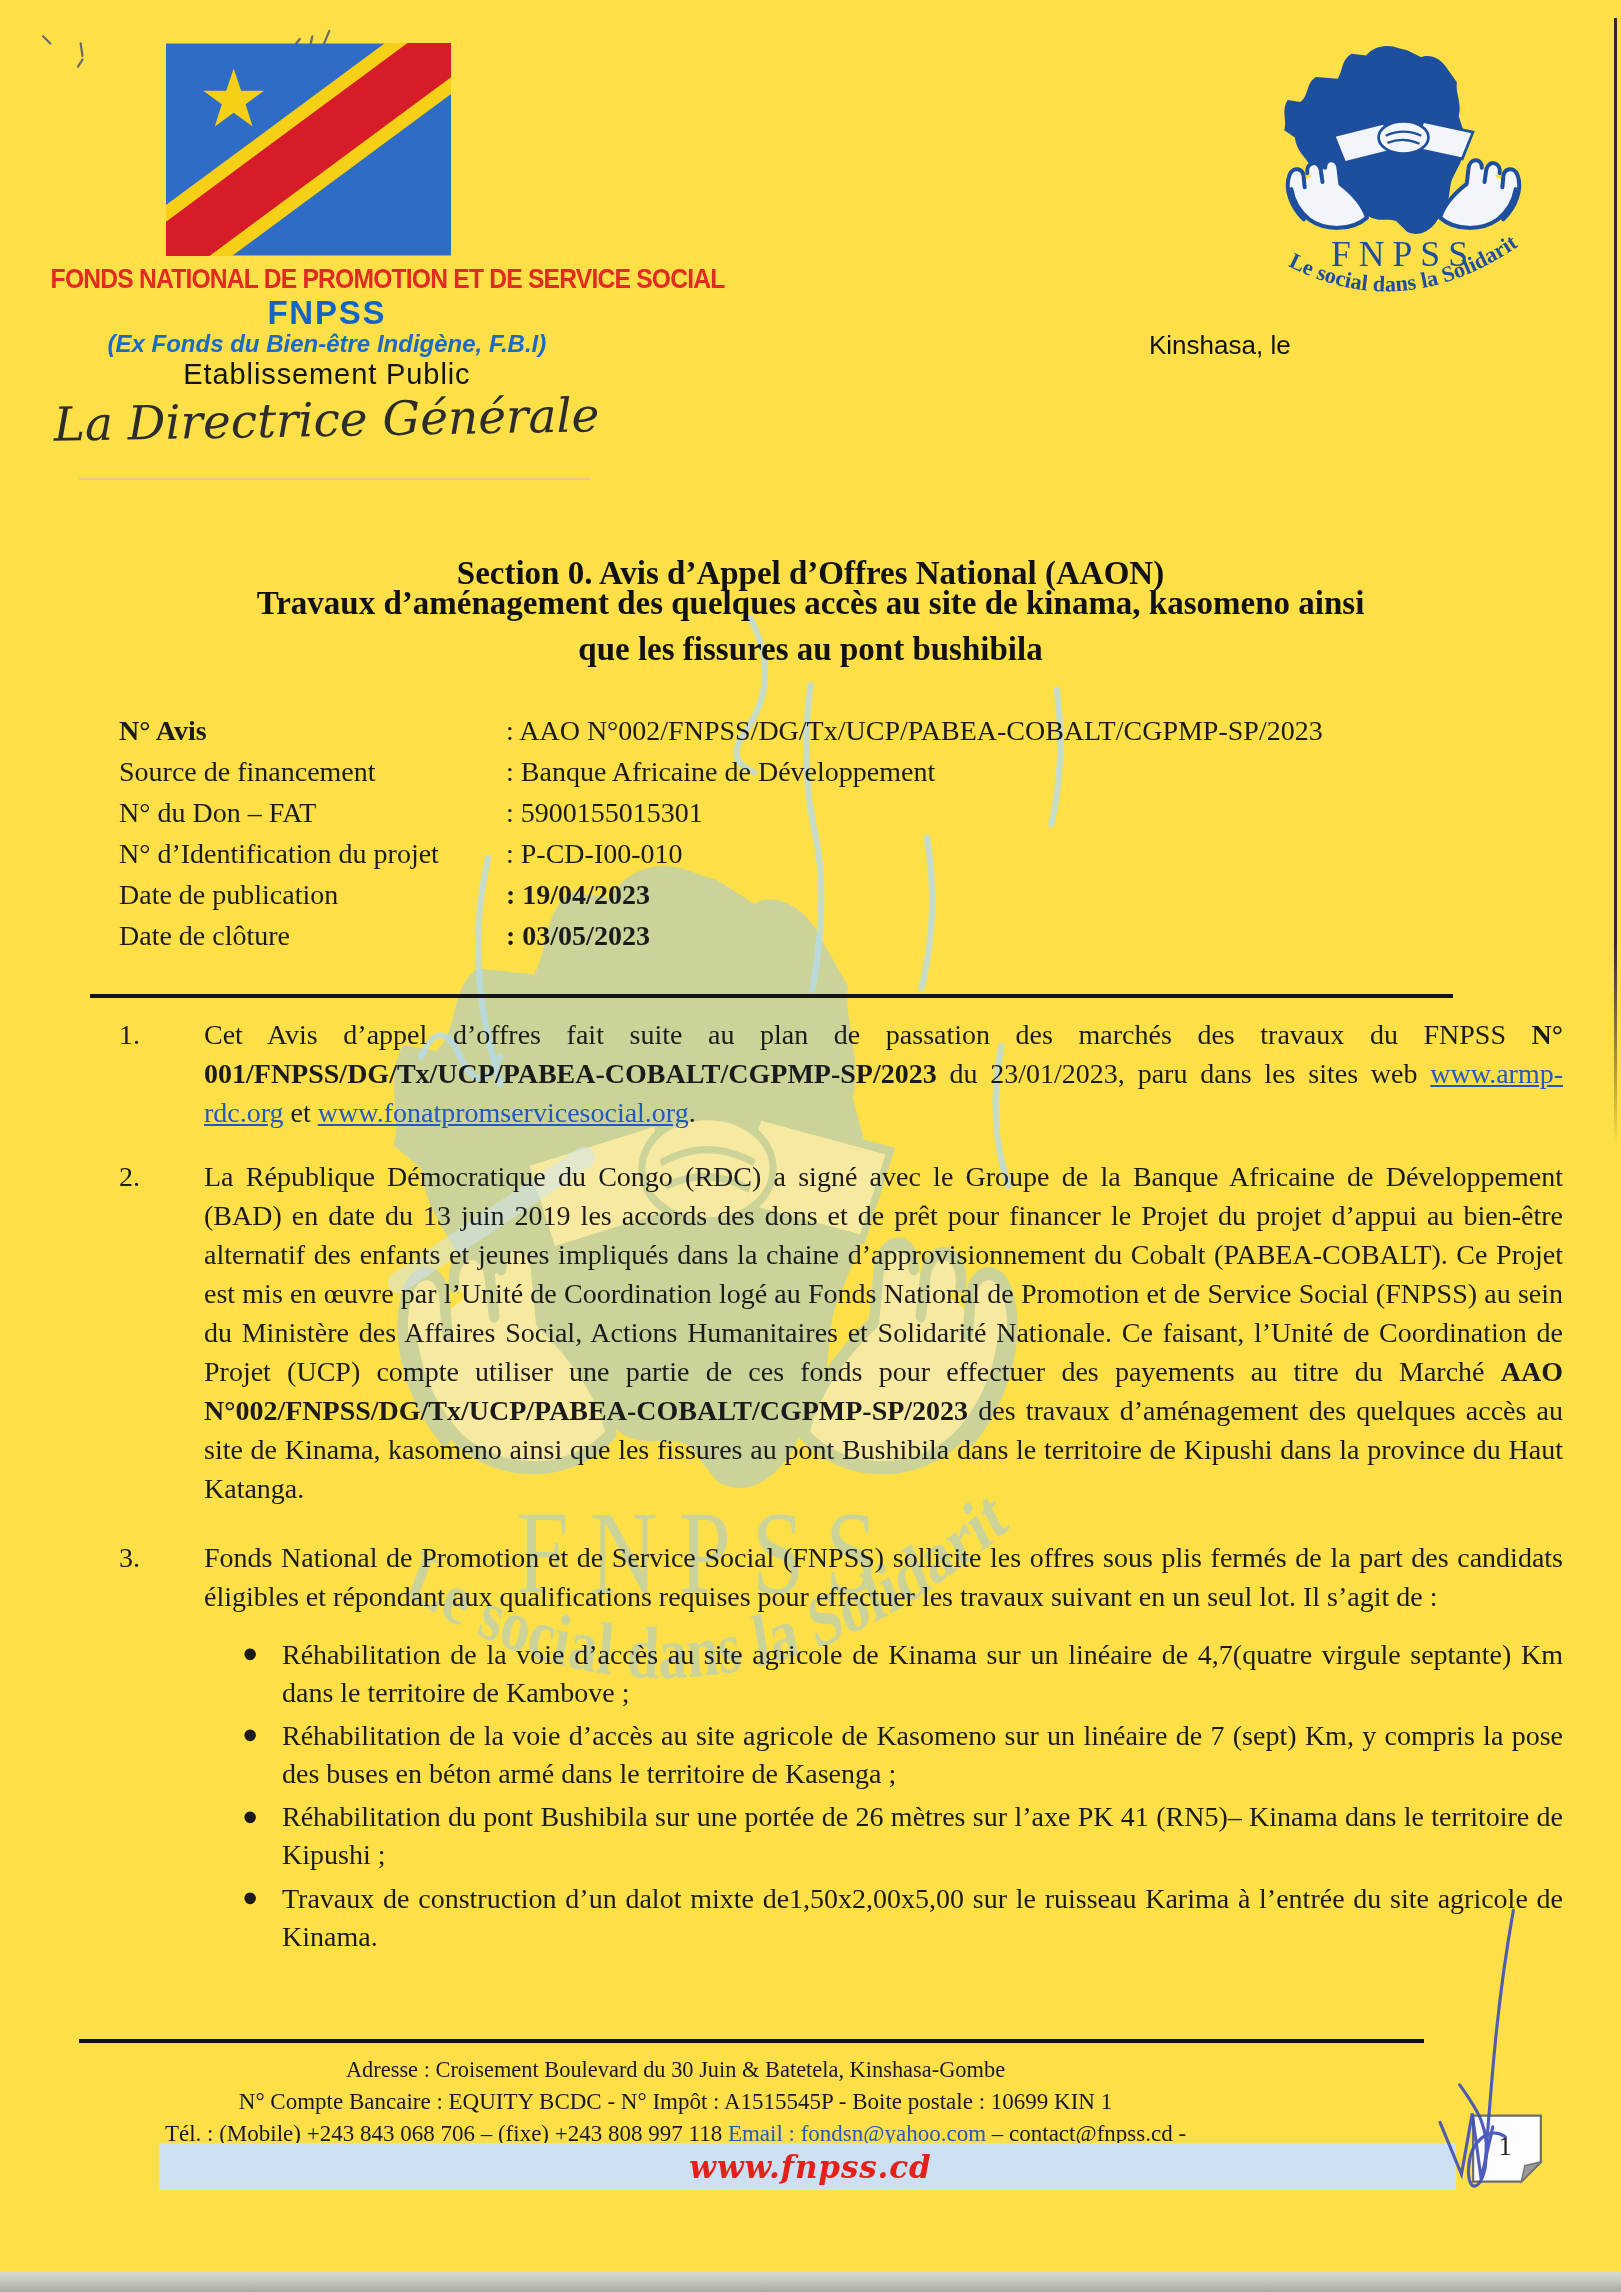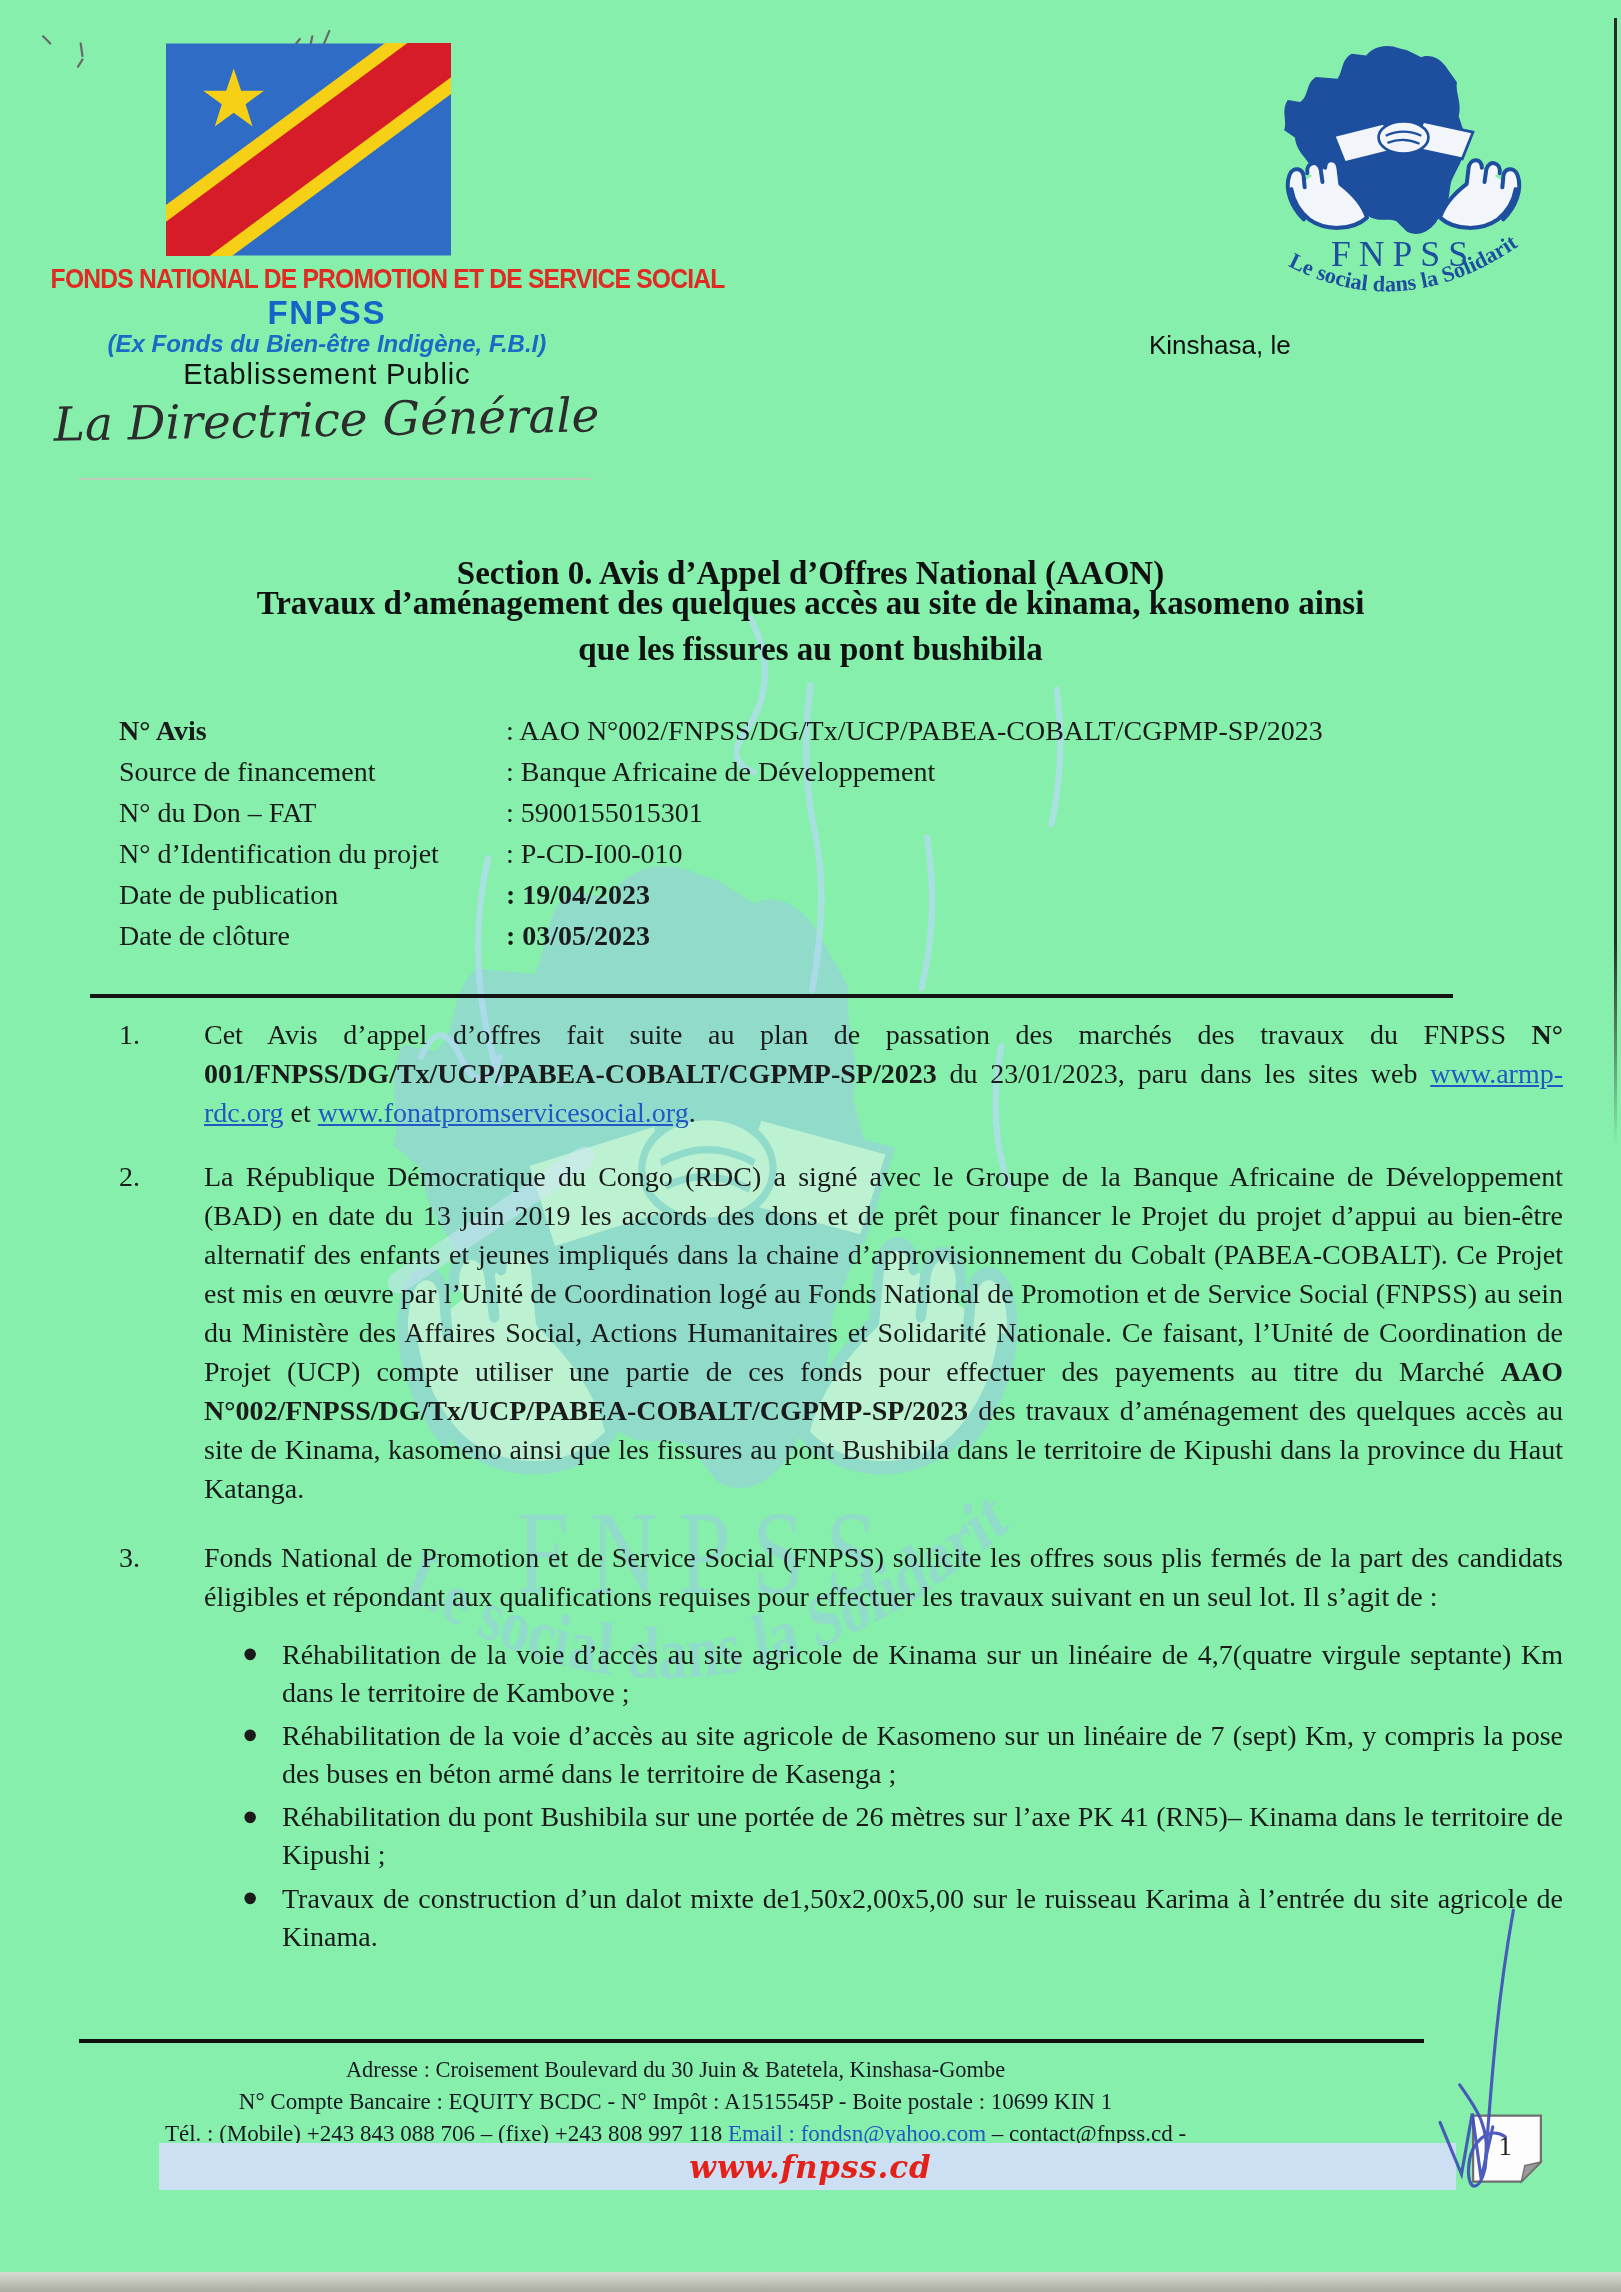--- a/index.html
+++ b/index.html
@@ -1,17 +1,17 @@
 <!DOCTYPE html>
 <html style="font-size:14.3px"><head>
 <meta charset="utf-8">
 <style>
   html,body{margin:0;padding:0;}
   body{width:1621px;height:2293px;background:#eceef0;}
-  .page{position:relative;width:1621px;height:2293px;background:#86efac;overflow:hidden;
+  .page{position:relative;width:1621px;height:2293px;background:#fde047;overflow:hidden;
         font-family:"Liberation Serif",serif;color:#1b1b1b;}
   
   .edge-right{position:absolute;right:3.6px;top:18px;width:3.6px;height:1128px;
     background:linear-gradient(to bottom,#2a2a2a 0%,#2a2a2a 82%,rgba(42,42,42,0) 100%);}
   .edge-bottom{position:absolute;left:0;bottom:0;width:100%;height:21.5px;
     background:linear-gradient(to bottom,#d8dbd2,#a6aa9d);}
   .pen-marks{position:absolute;left:27px;top:19.7px;}
   
   .watermark{position:absolute;left:309px;top:833px;width:797px;height:913px;
     color:#9cc8e8;opacity:.5;}
@@ -197,21 +197,21 @@
       <li><span class="dot">●</span><span>Réhabilitation de la voie d’accès au site agricole de Kasomeno sur un linéaire de 7 (sept) Km, y compris la pose des buses en béton armé dans le territoire de Kasenga ;</span></li>
       <li><span class="dot">●</span><span>Réhabilitation du pont Bushibila sur une portée de 26 mètres sur l’axe PK 41 (RN5)– Kinama dans le territoire de Kipushi ;</span></li>
       <li><span class="dot">●</span><span>Travaux de construction d’un dalot mixte de1,50x2,00x5,00 sur le ruisseau Karima à l’entrée du site agricole de Kinama.</span></li>
     </ul>
   </div>
 
   <div class="footer-line"></div>
   <div class="footer-text">
     <div class="addr">Adresse : Croisement Boulevard du 30 Juin &amp; Batetela, Kinshasa-Gombe</div>
     <div>N° Compte Bancaire : EQUITY BCDC  -  N° Impôt : A1515545P -  Boite postale : 10699 KIN 1</div>
-    <div><span>Tél. : (Mobile) +243 843 088 706  – (fixe) +243 808 997 118 </span><span class="lnk">Email : fondsn@yahoo.com</span><span> – contact@fnpss.cd -</span></div>
+    <div><span>Tél. : (Mobile) +243 843 068 706  – (fixe) +243 808 997 118 </span><span class="lnk">Email : fondsn@yahoo.com</span><span> – contact@fnpss.cd -</span></div>
   </div>
   <div class="band"></div>
   <div class="site">www.fnpss.cd</div>
 
   <svg class="page-icon" width="82" height="75" viewBox="0 0 92 84">
     <path d="M8,4 H84 V56 L62,78 H8 Z" fill="#fdfdfd" stroke="#6f6f6f" stroke-width="2.5"></path>
     <path d="M84,56 L62,78 L66,60 Z" fill="#9a9a9a" stroke="#6f6f6f" stroke-width="1.5"></path>
     <text x="44" y="48" text-anchor="middle" font-family="Liberation Serif, serif" font-size="30" fill="#222">1</text>
   </svg>
 

